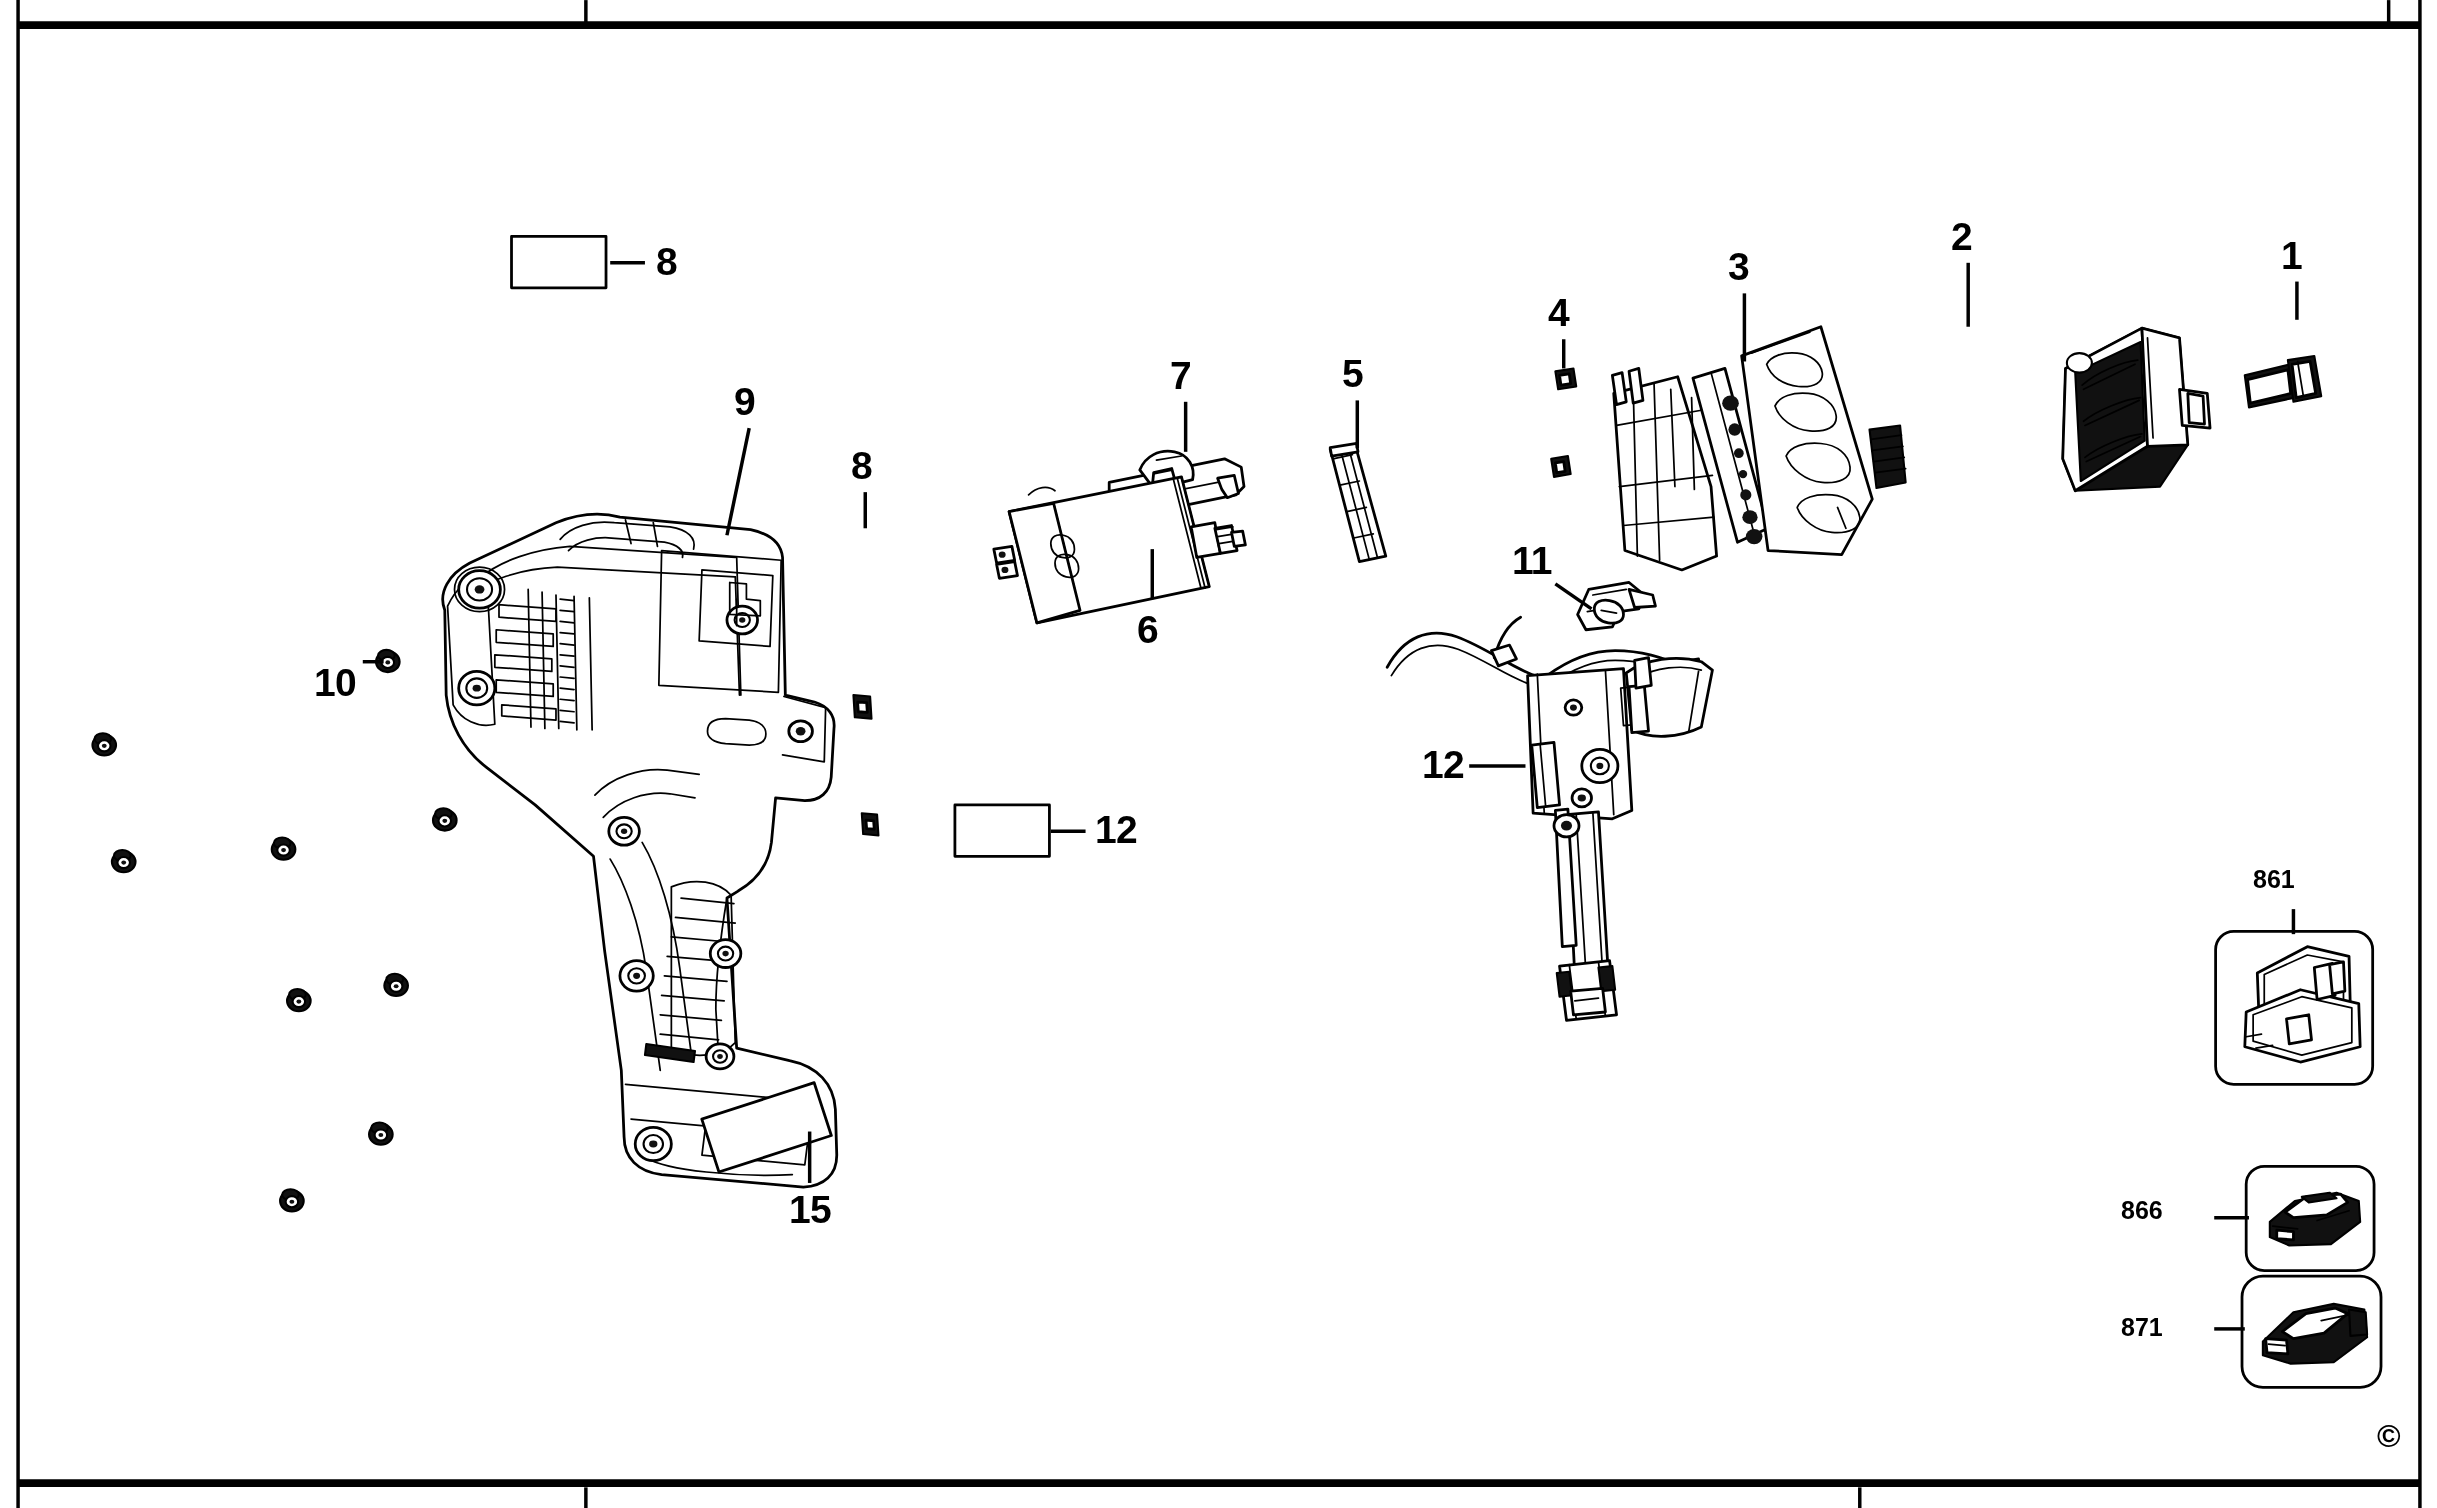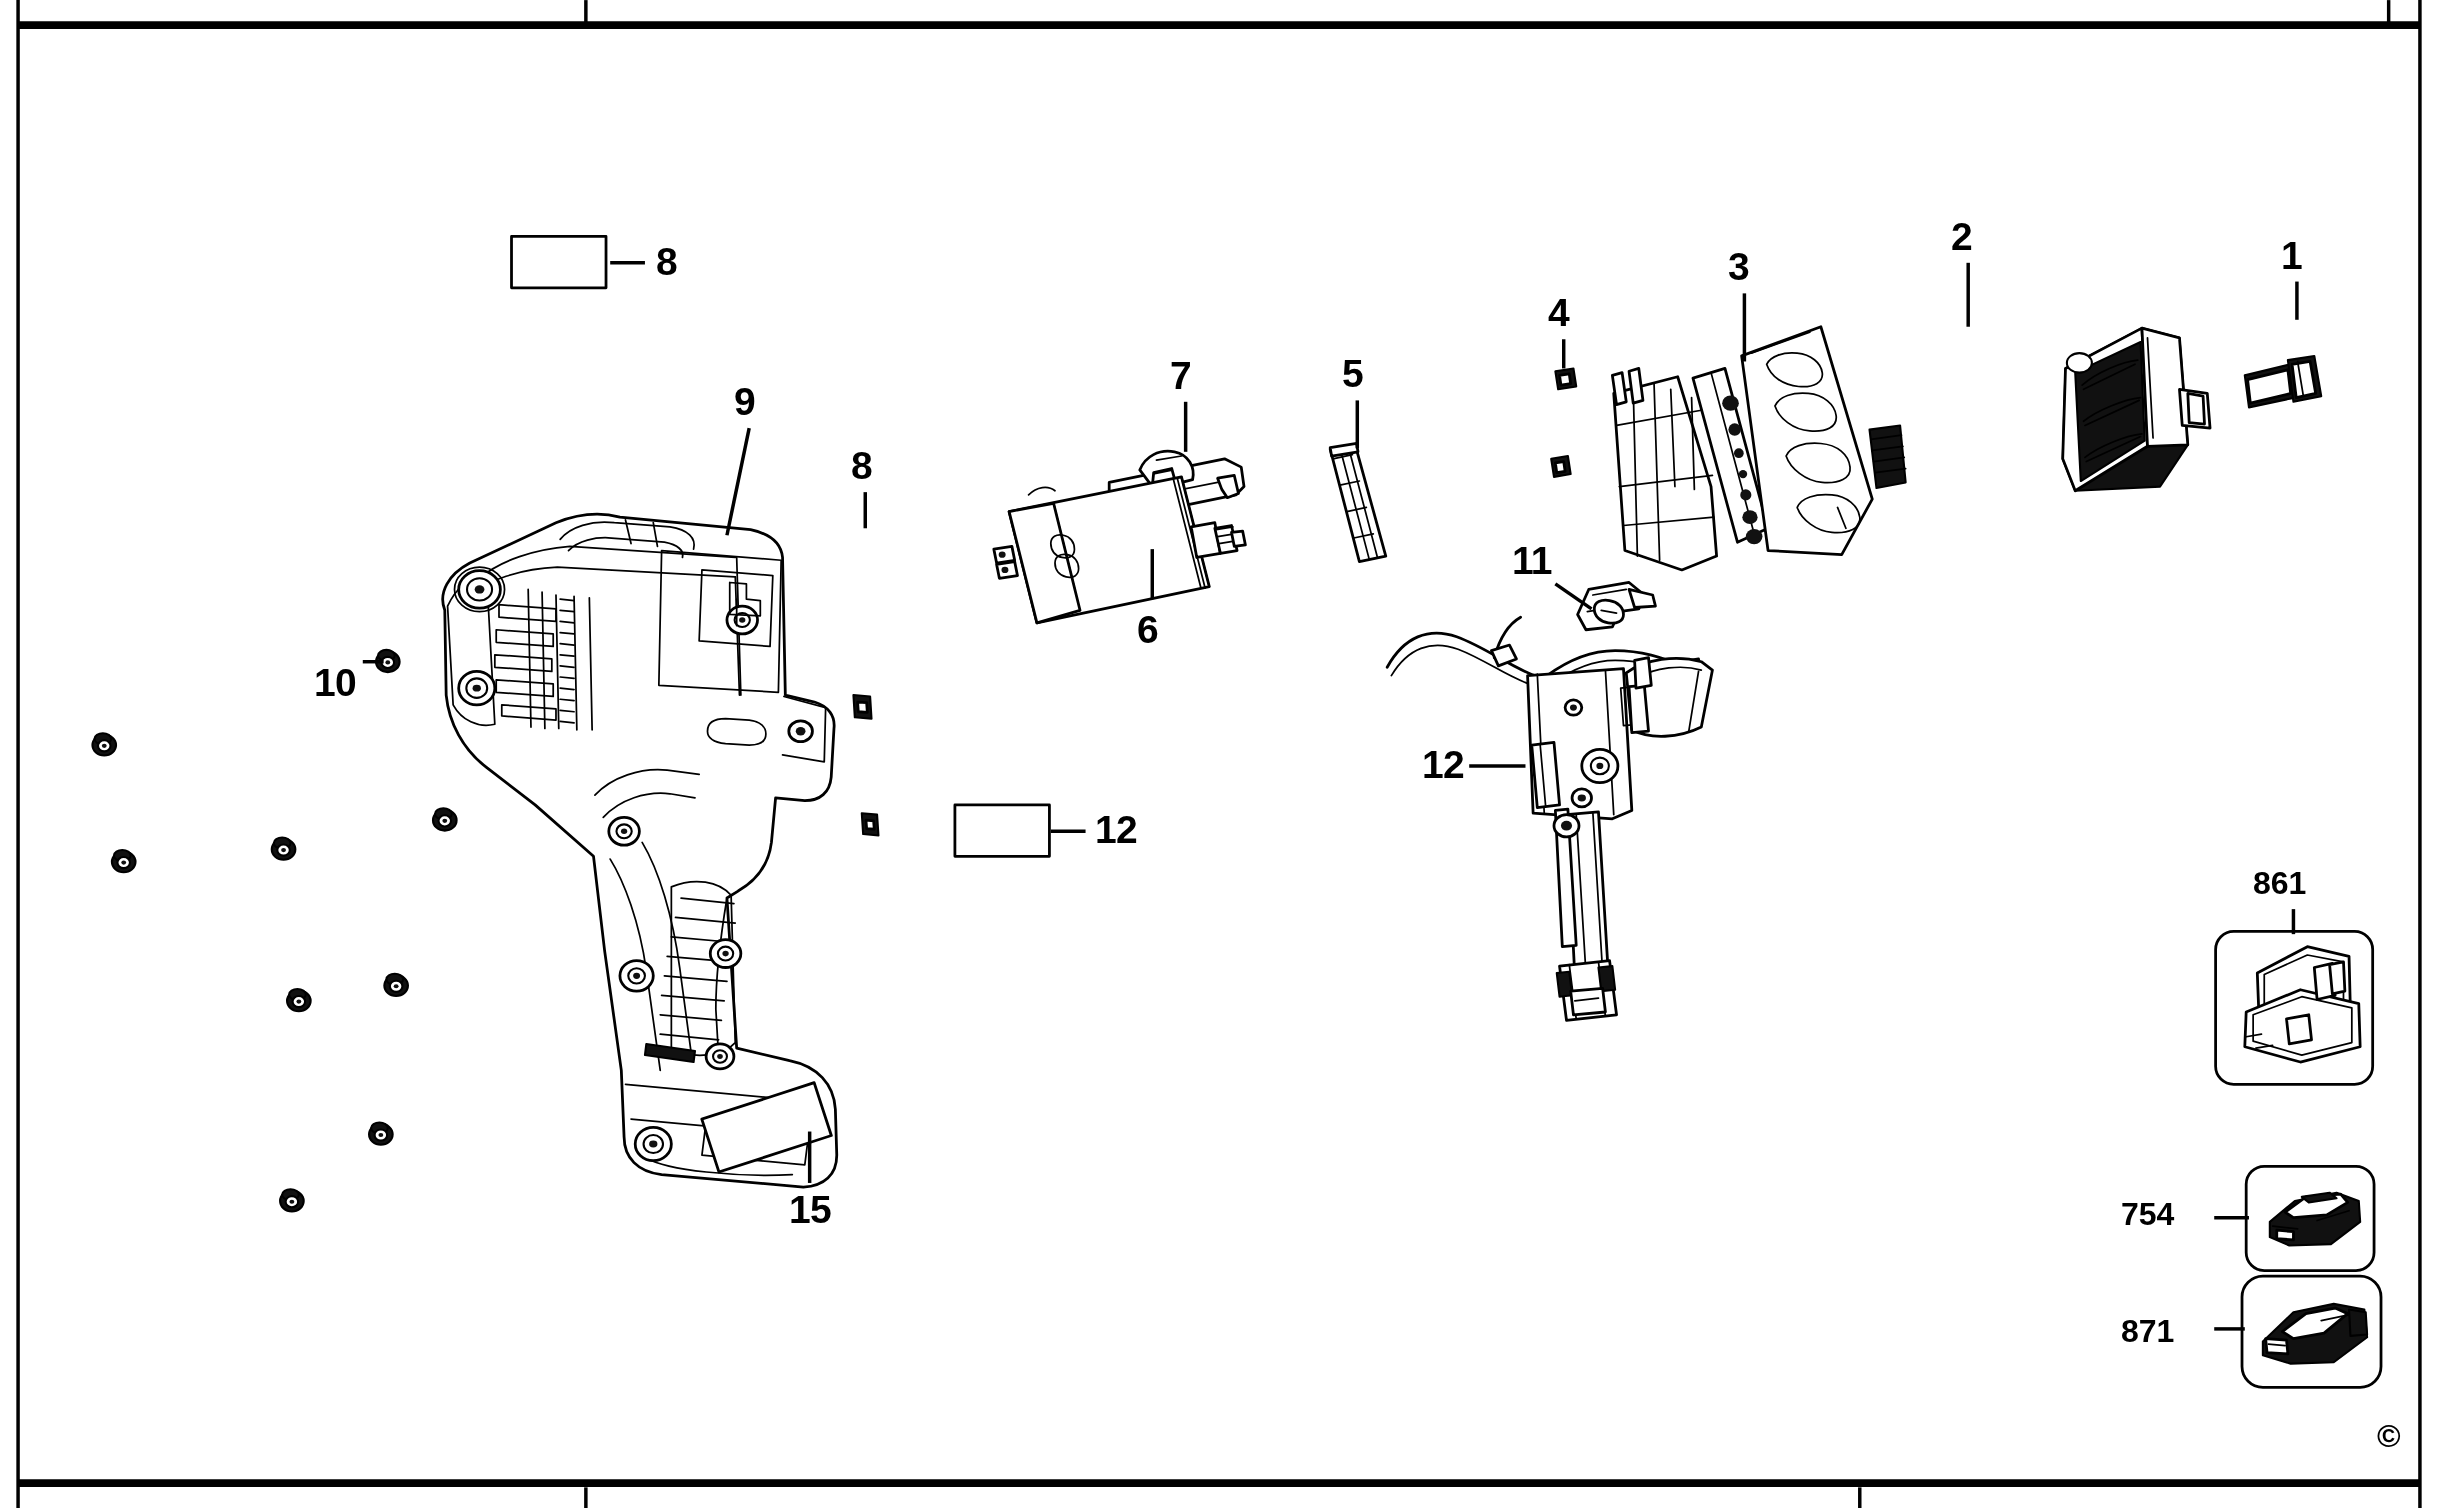--- a/index.html
+++ b/index.html
@@ -4,21 +4,21 @@
 <title>Exploded Parts Diagram</title>
 <style>
   html,body{margin:0;padding:0;background:#ffffff;}
   body{width:2438px;height:1509px;position:relative;overflow:hidden;
        font-family:"Liberation Sans","DejaVu Sans",sans-serif;}
   #stage{position:absolute;left:0;top:0;width:2438px;height:1509px;}
   svg.layer{position:absolute;left:0;top:0;width:2438px;height:1509px;overflow:visible;}
   .callout{position:absolute;font-weight:bold;color:#000;line-height:1;
            white-space:nowrap;user-select:none;}
   .cnum{font-size:39px;letter-spacing:-0.7px;}
-  .cacc{font-size:32px;letter-spacing:0px;}
+  .cacc{font-size:25px;letter-spacing:0px;}
   .copyrt{position:absolute;font-size:32px;font-weight:bold;color:#000;}
 </style>
 </head>
 <body>
 
 <div id="stage">
 
   <svg class="layer" viewBox="0 0 3508 2171">
     <defs>
       <style>
@@ -508,19 +508,19 @@
   <div class="callout cnum" style="left:851px;top:446px">8</div>
   <div class="callout cnum" style="left:734px;top:382px">9</div>
   <div class="callout cnum" style="left:314px;top:663px">10</div>
   <div class="callout cnum" style="left:1422px;top:745px">12</div>
   <div class="callout cnum" style="left:1512px;top:541px">11</div>
   <div class="callout cnum" style="left:1095px;top:810px">12</div>
   <div class="callout cnum" style="left:656px;top:242px">8</div>
   <div class="callout cnum" style="left:789px;top:1190px">15</div>
 
   <div class="callout cacc" style="left:2253px;top:867px">861</div>
-  <div class="callout cacc" style="left:2121px;top:1198px">754</div>
+  <div class="callout cacc" style="left:2121px;top:1198px">866</div>
   <div class="callout cacc" style="left:2121px;top:1315px">871</div>
 
   <div class="copyrt" style="left:2377px;top:1418px">©</div>
 
 </div>
 
 
 </body></html>

